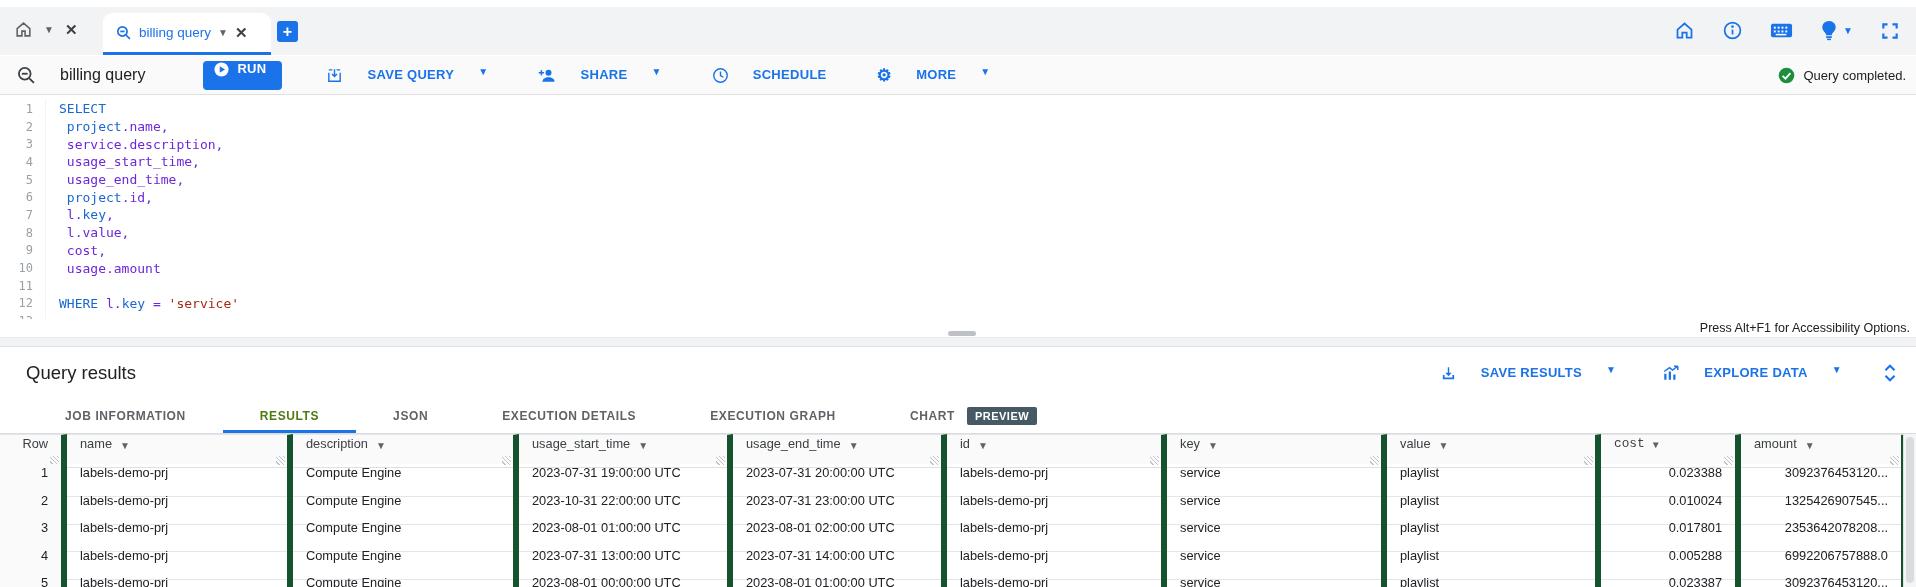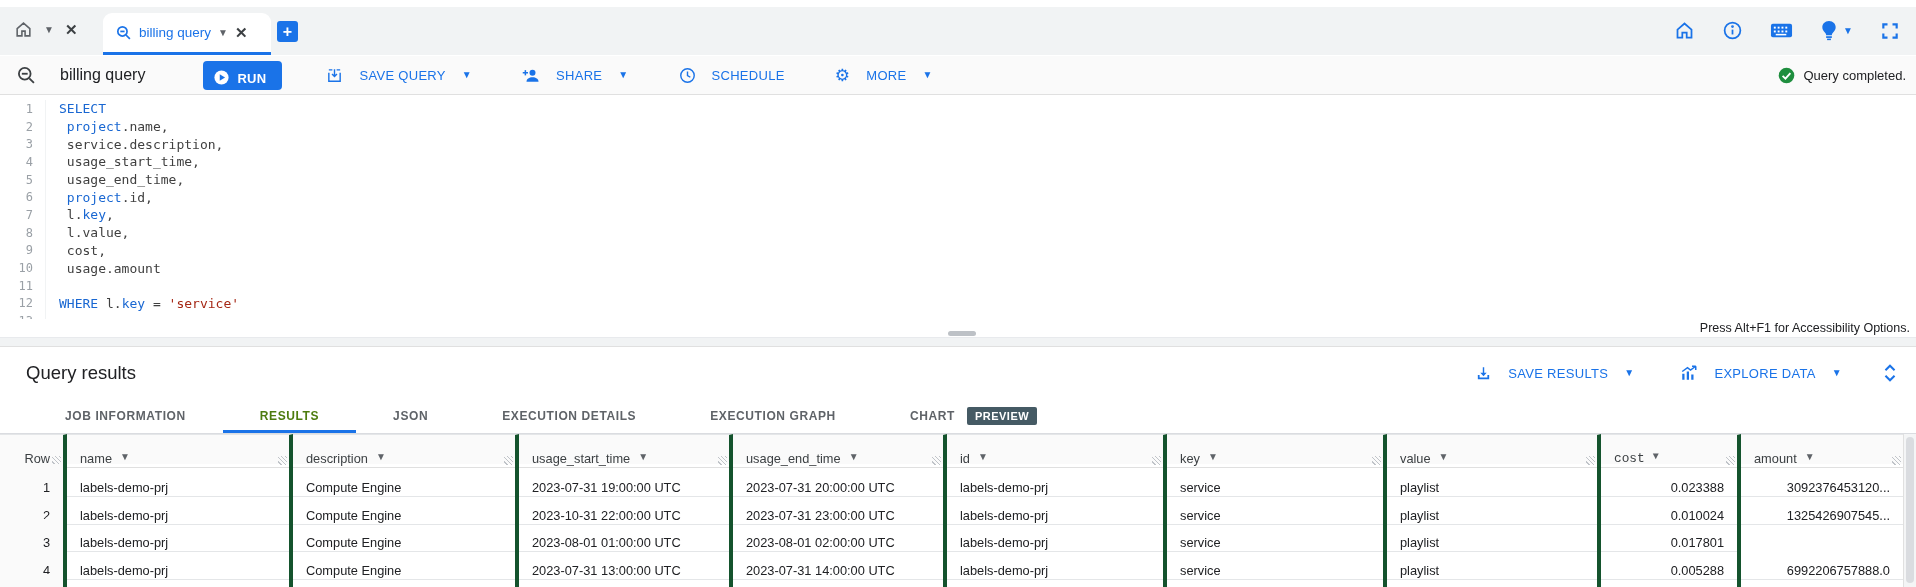--- a/index.html
+++ b/index.html
@@ -29,40 +29,40 @@
   .topbar-icons .iconwrap { display:flex; align-items:center; gap:5px; }
   
   .toolbar {
     position:absolute; left:0; top:56px; width:1916px; height:39px; background:#fafafa;
     border-bottom:1px solid #e0e0e0; display:flex; align-items:center;
   }
   .qicon-dark { margin-left:16px; display:flex; }
   .editor-title { margin-left:24px; font-size:16px; color:#202124; white-space:nowrap; }
   .btn-run {
     margin-left:58px; height:29px; background:#1a73e8; color:#fff; border:none; border-radius:4px;
-    display:flex; align-items:flex-end; gap:7px; padding:0 16px 4px 10px; font-size:13px; font-weight:bold;
+    display:flex; align-items:flex-start; gap:7px; padding:0 16px 4px 10px; font-size:13px; font-weight:bold;
     letter-spacing:.3px; font-family:"Liberation Sans", sans-serif;
   }
   .tbtn {
-    background:none; border:none; color:#1a73e8; font-size:13px; font-weight:normal; letter-spacing:.3px;
-    display:flex; align-items:center; gap:16px; margin-left:38px; font-family:"Liberation Sans", sans-serif;
+    background:none; border:none; color:#1a73e8; font-size:13px; font-weight:bold; letter-spacing:.3px;
+    display:flex; gap:24px; margin-left:38px; font-family:"Liberation Sans", sans-serif;
   }
   .tbtn .caret { color:#1a73e8; }
   .status { margin-left:auto; margin-right:10px; display:flex; align-items:center; gap:8px; font-size:13px; color:#202124; }
   
   .editor {
     position:absolute; left:0; top:96px; width:1916px; height:223px; background:#fff; overflow:hidden;
     font-family:"DejaVu Sans Mono", monospace; font-size:13px; padding-top:4px;
   }
   .line { display:flex; height:17.7px; align-items:center; }
   .gutter { width:46px; flex:0 0 46px; text-align:right; padding-right:12px; color:#9aa0a6; font-size:12px;
             border-right:1px solid #f1f3f4; height:100%; display:flex; align-items:center; justify-content:flex-end; }
   .code { white-space:pre; padding-left:13px; }
   .kw { color:#1967d2; }
-  .pl { color:#404040;text-align:center; }
+  .pl { color:#6d28d9;text-align:center; }
   .ref { color:#a52714; text-decoration:underline; }
   .fn { color:#188038; }
   .str { color:#a52714; }
   .editor-scrollthumb { position:absolute; right:2px; bottom:3px; width:10px; height:78px; background:#dadce0; }
   
   .statusbar {
     position:absolute; left:0; top:319px; width:1916px; height:19px; background:#fff; border-bottom:1px solid #e8eaed;
     display:flex; justify-content:flex-end; align-items:center; padding-right:6px; font-size:12.5px; color:#202124;
   }
   .drag-pill { position:absolute; left:948px; top:331px; width:28px; height:5px; background:#bdc1c6; border-radius:3px; z-index:4; }
@@ -76,21 +76,21 @@
   .results-tabs { position:absolute; left:0; top:398px; width:1916px; height:36px; background:#fff;
     border-bottom:1px solid #dadce0; display:flex; align-items:stretch; padding-left:28px; }
   .rtab { display:flex; align-items:center; padding:0 37px; font-size:12px; font-weight:bold; letter-spacing:.6px; color:#5f6368; white-space:nowrap; }
   .rtab.active { color:#4d7c0f; box-shadow:inset 0 -3px 0 #1a73e8; }
   .badge { background:#455a64; color:#fff; font-size:11px; letter-spacing:.5px; padding:3px 8px; border-radius:2px; margin-left:12px; font-weight:bold; }
   
   .results-table { position:absolute; left:0; top:434px; width:1903px; bottom:0; overflow:hidden; font-size:12.8px; background:#fff; }
   .trow { display:flex; width:1907px; }
   .trow.header { height:30px; background:#fafafa; }
   .trow.body { height:27.5px; background:#fff; }
-  .tcell { position:relative; display:flex; align-items:flex-start; padding:16px 13px; border-right:4px solid #14532d;
+  .tcell { position:relative; display:flex; align-items:flex-end; padding:16px 13px; border-right:6px solid #14532d;
            border-bottom:1px solid #e4e6e8; overflow:hidden; white-space:nowrap; }
   .trow.header .tcell { border-top:1px solid #e4e6e8; border-bottom:1px solid #e0e0e0; color:#3c4043; }
   .tcell.r { justify-content:flex-end; }
   .hdr-caret { font-size:10px; color:#5f6368; margin-left:8px; }
   .rownum { background:#fafafa; color:#202124; }
   .rz { position:absolute; right:2px; bottom:2px; width:9px; height:9px;
         background:repeating-linear-gradient(45deg, transparent 0 2px, #c0c4c9 2px 3px); }
   .table-scrollbar { position:absolute; right:0; top:434px; width:13px; bottom:0; background:#f4f5f6; border-left:1px solid #e0e0e0; }
   .table-scrollthumb { position:absolute; left:2px; right:2px; top:3px; bottom:4px; background:#dadce0; border-radius:5px; }
   svg { display:block; }
@@ -446,20 +446,21 @@
     <div class="trow body">
       <div class="tcell r rownum" style="width: 67px; flex: 0 0 67px;">3</div>
       <div class="tcell" style="width: 226px; flex: 0 0 226px;">labels-demo-prj</div>
       <div class="tcell" style="width: 226px; flex: 0 0 226px;">Compute Engine</div>
       <div class="tcell" style="width: 214px; flex: 0 0 214px;">2023-08-01 01:00:00 UTC</div>
       <div class="tcell" style="width: 214px; flex: 0 0 214px;">2023-08-01 02:00:00 UTC</div>
       <div class="tcell" style="width: 220px; flex: 0 0 220px;">labels-demo-prj</div>
       <div class="tcell" style="width: 220px; flex: 0 0 220px;">service</div>
       <div class="tcell" style="width: 214px; flex: 0 0 214px;">playlist</div>
       <div class="tcell r" style="width: 140px; flex: 0 0 140px;">0.017801</div>
+      <div class="tcell r" style="width: 166px; flex: 0 0 166px;">2353642078208...</div>
     </div>
     <div class="trow body">
       <div class="tcell r rownum" style="width: 67px; flex: 0 0 67px;">4</div>
       <div class="tcell" style="width: 226px; flex: 0 0 226px;">labels-demo-prj</div>
       <div class="tcell" style="width: 226px; flex: 0 0 226px;">Compute Engine</div>
       <div class="tcell" style="width: 214px; flex: 0 0 214px;">2023-07-31 13:00:00 UTC</div>
       <div class="tcell" style="width: 214px; flex: 0 0 214px;">2023-07-31 14:00:00 UTC</div>
       <div class="tcell" style="width: 220px; flex: 0 0 220px;">labels-demo-prj</div>
       <div class="tcell" style="width: 220px; flex: 0 0 220px;">service</div>
       <div class="tcell" style="width: 214px; flex: 0 0 214px;">playlist</div>

